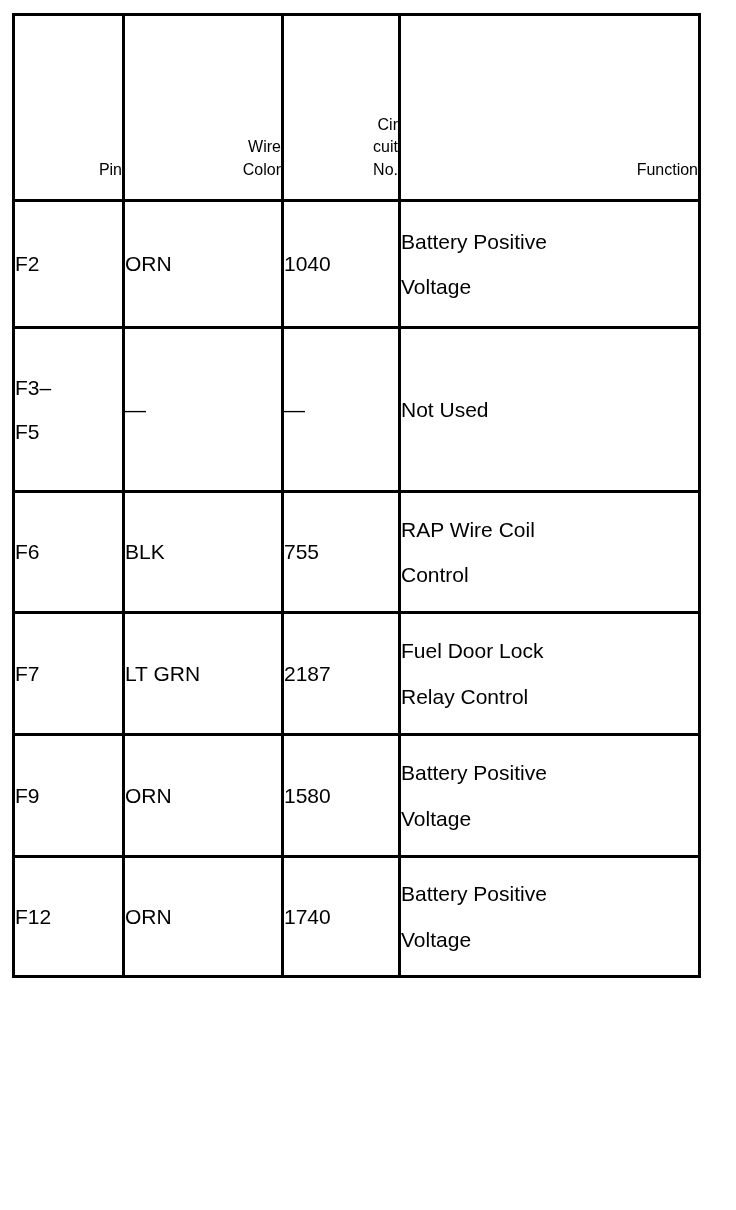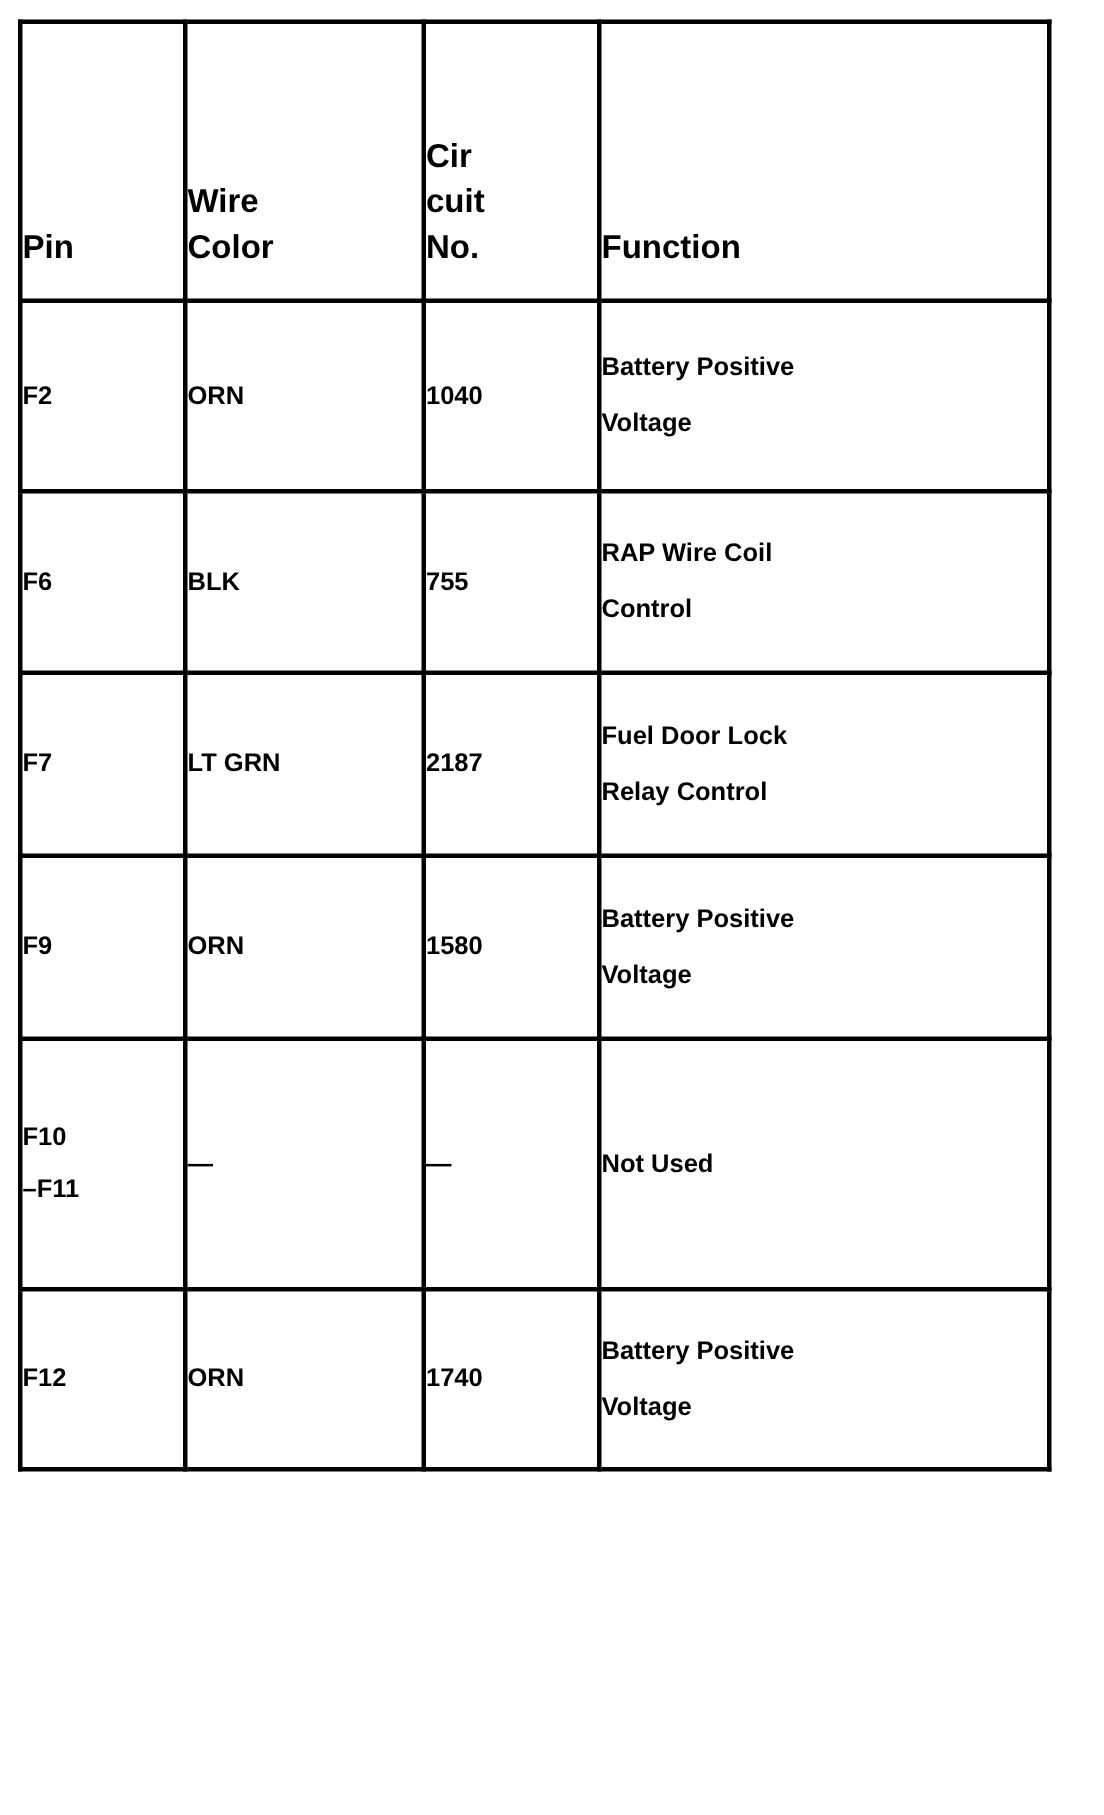--- a/index.html
+++ b/index.html
@@ -32,38 +32,38 @@
     border-collapse: collapse;
     table-layout: fixed;
     background: #ffffff;
   }
 
   .pin-table td,
   .pin-table th {
     border: 3px solid #000000;
     padding: 0;
     background: #ffffff;
-    font-weight: bold;
-    font-size: 17px;
+    font-weight: normal;
+    font-size: 21px;
     line-height: 1.0;
   }
 
   
   col.c-pin      { width: 110px; }
   col.c-wire     { width: 159px; }
   col.c-circuit  { width: 117px; }
   col.c-function { width: 300px; }
 
   
   .hdr-row th {
     height: 183px;
     vertical-align: bottom;
-    text-align: left;
-    font-weight: bold;
-    font-size: 22px;
+    text-align: right;
+    font-weight: normal;
+    font-size: 16px;
   }
   .hdr-inner {
     display: block;
     padding-bottom: 18px;
     line-height: 1.40;
   }
   .hdr-inner .ln { display: block; }
 
   
   .cell-center {
@@ -143,20 +143,35 @@
         </td>
         <td class="cell-center">
           <span class="ln">1040</span>
         </td>
         <td class="cell-func">
           <span class="ln">Battery Positive</span>
           <span class="ln">Voltage</span>
         </td>
       </tr>
 
+      <tr class="r-f3">
+        <td class="cell-center">
+          <span class="ln">F3–</span>
+          <span class="ln">F5</span>
+        </td>
+        <td class="cell-center">
+          <span class="ln dash">—</span>
+        </td>
+        <td class="cell-center">
+          <span class="ln dash">—</span>
+        </td>
+        <td class="cell-func">
+          <span class="ln">Not Used</span>
+        </td>
+      </tr>
 
       <tr class="r-f6">
         <td class="cell-center">
           <span class="ln">F6</span>
         </td>
         <td class="cell-center">
           <span class="ln">BLK</span>
         </td>
         <td class="cell-center">
           <span class="ln">755</span>
@@ -193,35 +208,20 @@
         </td>
         <td class="cell-center">
           <span class="ln">1580</span>
         </td>
         <td class="cell-func">
           <span class="ln">Battery Positive</span>
           <span class="ln">Voltage</span>
         </td>
       </tr>
 
-      <tr class="r-f10">
-        <td class="cell-center">
-          <span class="ln">F10</span>
-          <span class="ln">–F11</span>
-        </td>
-        <td class="cell-center">
-          <span class="ln dash">—</span>
-        </td>
-        <td class="cell-center">
-          <span class="ln dash">—</span>
-        </td>
-        <td class="cell-func">
-          <span class="ln">Not Used</span>
-        </td>
-      </tr>
 
       <tr class="r-f12">
         <td class="cell-center">
           <span class="ln">F12</span>
         </td>
         <td class="cell-center">
           <span class="ln">ORN</span>
         </td>
         <td class="cell-center">
           <span class="ln">1740</span>

